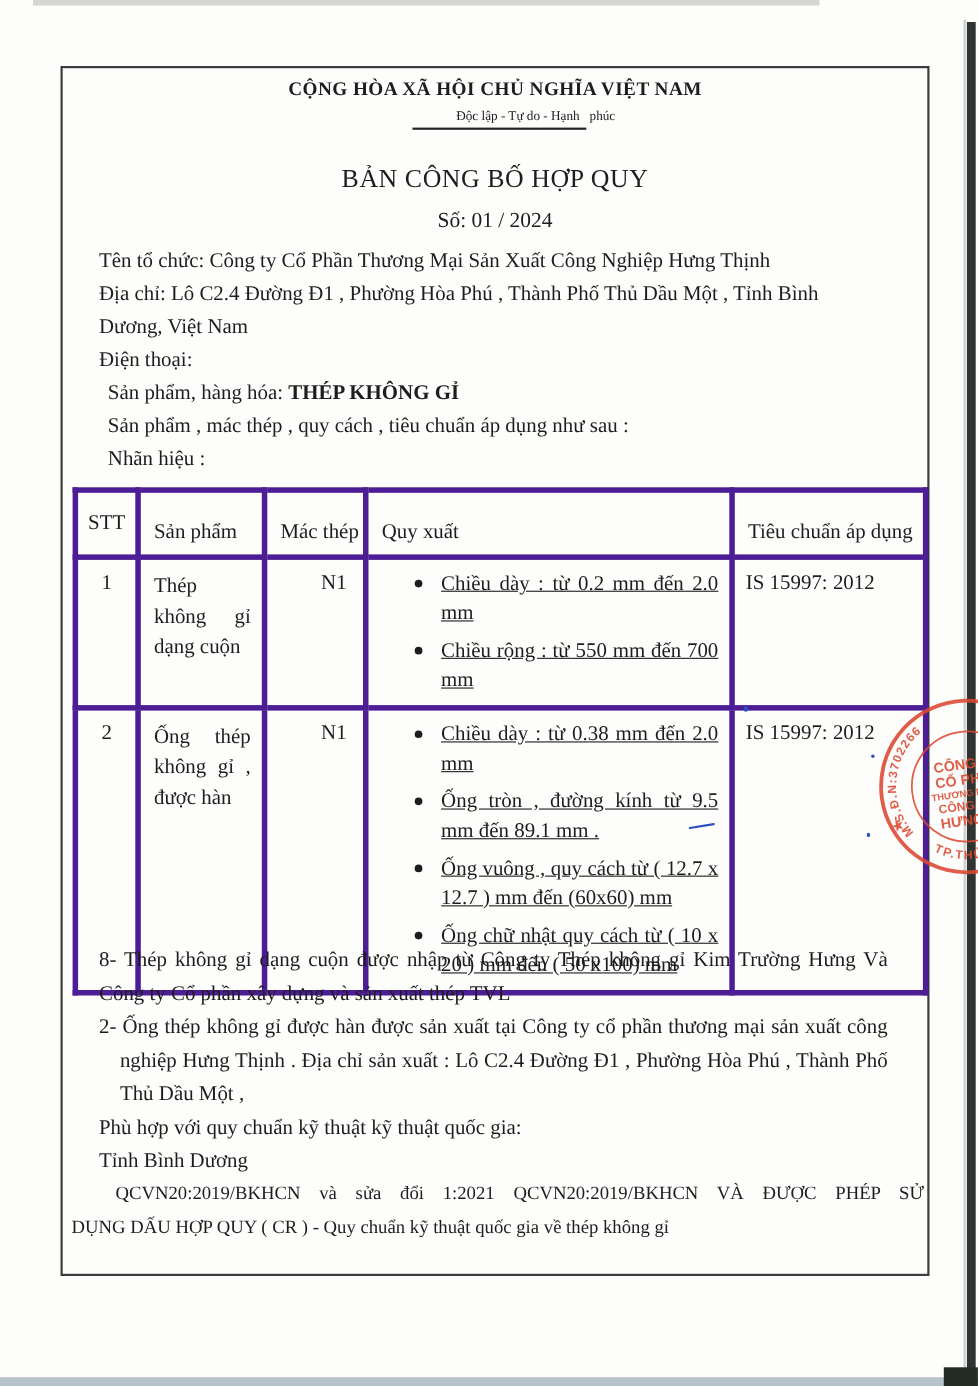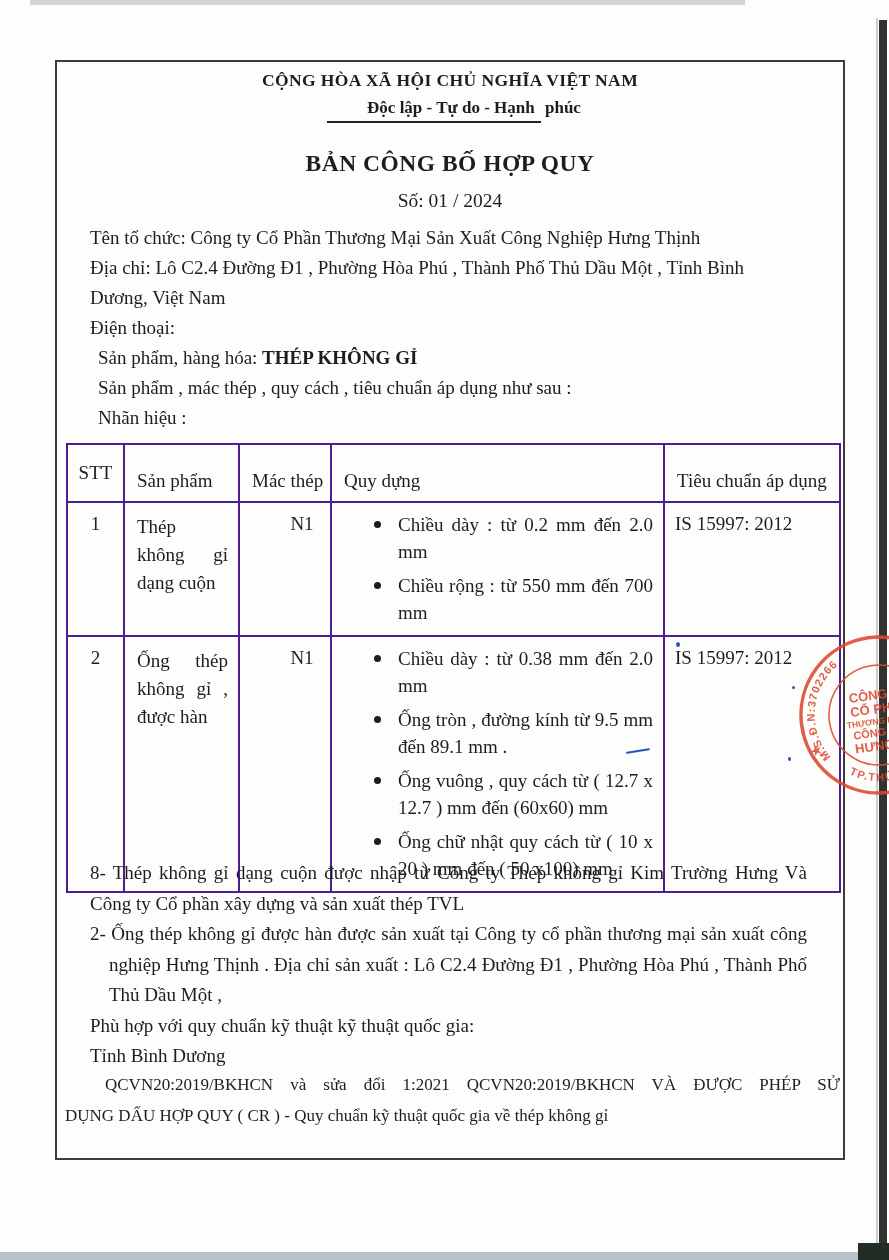--- a/index.html
+++ b/index.html
@@ -18,44 +18,44 @@
   .strip-bottom{position:absolute;left:0;top:1252px;width:889px;height:8px;background:#b7c3cb;}
   .corner-dark{position:absolute;left:858px;top:1243px;width:31px;height:17px;background:#232d26;}
 
   
   .frame{
     position:absolute;left:55px;top:60px;width:790px;height:1100px;
     border:2px solid #3c3c3c;box-sizing:border-box;
   }
   .nat-header{position:absolute;top:8px;left:0;width:100%;text-align:center;
     font-weight:bold;font-size:17.5px;letter-spacing:.4px;}
-  .motto{position:absolute;top:36px;left:4px;width:100%;text-align:center;
-    font-weight:bold;font-size:17px;}
+  .motto{position:absolute;top:36px;left:17px;width:100%;text-align:center;
+    font-weight:normal;font-size:12px;}
   .motto-u{border-bottom:2px solid #222;padding:0 6px 4px 40px;}
   .doc-title{position:absolute;top:88px;left:0;width:100%;margin:0;text-align:center;
-    font-weight:bold;font-size:23.5px;letter-spacing:.5px;}
+    font-weight:normal;font-size:23.5px;letter-spacing:.5px;}
   .doc-number{position:absolute;top:128px;left:0;width:100%;text-align:center;font-size:19.5px;}
 
   .info{position:absolute;top:161px;left:33px;width:716px;font-size:19px;line-height:30px;}
   .info p{margin:0;}
   .info .indent{padding-left:8px;}
 
   table.spec{
     position:absolute;top:381px;left:9px;width:773px;
     border-collapse:collapse;table-layout:fixed;font-size:19px;
   }
-  table.spec th,table.spec td{border:2px solid #4c1d95;vertical-align:top;font-weight:normal;}
+  table.spec th,table.spec td{border:5px solid #4c1d95;vertical-align:top;font-weight:normal;}
   table.spec thead th{height:40px;vertical-align:middle;text-align:left;padding:16px 0 0 12px;}
   table.spec thead th.c{text-align:center;padding:0;}
   td.stt{ text-align:center;padding-top:10px;}
   td.prod{padding:10px 10px 0 12px;text-align:justify;line-height:28px;}
   td.grade{text-align:center;padding-top:10px;padding-left:35px;}
   td.std{padding:10px 6px 0 10px;}
   tr.r1{height:94px;} tr.r2{height:238px;}
-  td.specs{padding:8px 10px 2px 0;}
+  td.specs{padding:8px 10px 2px 0;text-decoration:underline;}
   ul.blt{margin:0;padding:0;list-style:none;}
   ul.blt li{position:relative;padding-left:66px;margin-bottom:7px;
     text-align:justify;line-height:27px;}
   ul.blt li::before{content:"";position:absolute;left:42px;top:10px;width:7px;height:7px;
     border-radius:50%;background:#1d1d1d;}
 
   .notes{position:absolute;top:796px;left:33px;width:717px;font-size:19px;line-height:30.5px;}
   .notes p{margin:0;text-align:justify;}
   .notes p.hang{padding-left:19px;text-indent:-19px;}
   .notes p.plain{text-align:left;}
@@ -114,21 +114,21 @@
           <col style="width:115px">
           <col style="width:92px">
           <col style="width:333px">
           <col style="width:176px">
       </colgroup>
       <thead>
         <tr>
           <th class="c">STT</th>
           <th>Sản phẩm</th>
           <th>Mác thép</th>
-          <th>Quy dựng</th>
+          <th>Quy xuất</th>
           <th>Tiêu chuẩn áp dụng</th>
         </tr>
       </thead>
       <tbody>
         <tr class="r1">
           <td class="stt">1</td>
           <td class="prod">Thép không gỉ dạng cuộn</td>
           <td class="grade">N1</td>
           <td class="specs">
             <ul class="blt">

